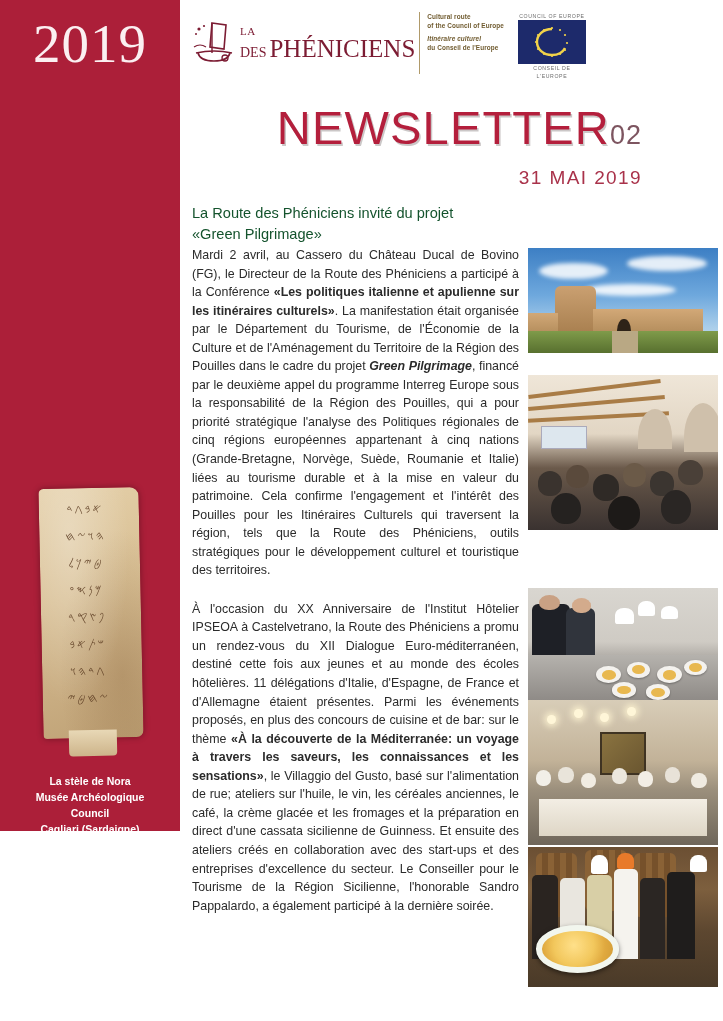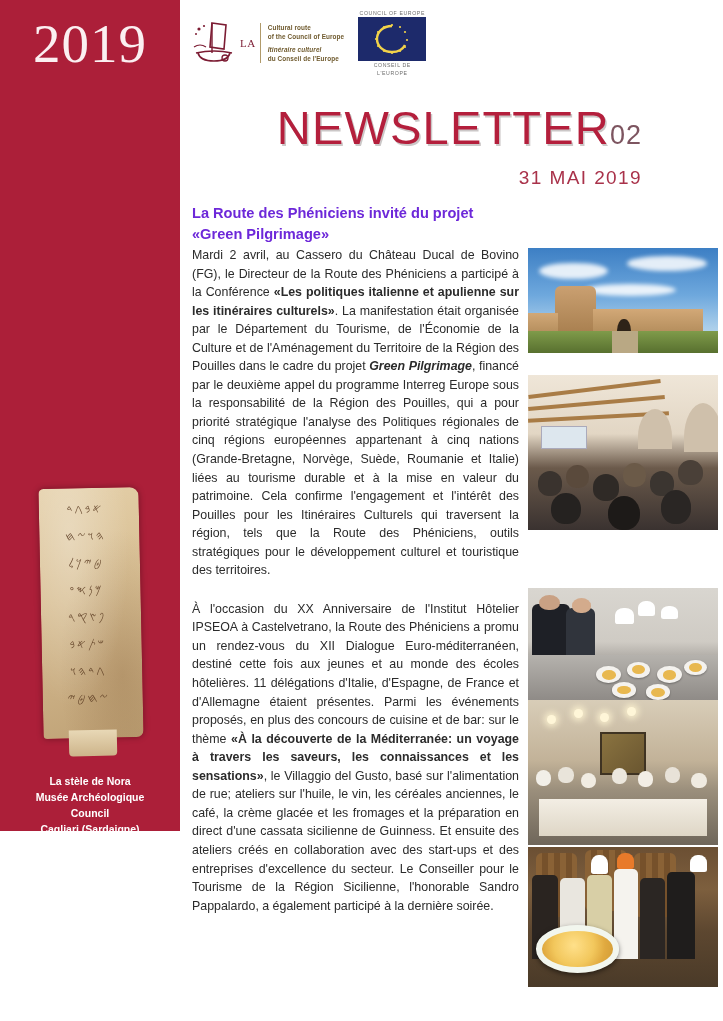--- a/index.html
+++ b/index.html
@@ -86,21 +86,20 @@
     line-height: 16px;
     padding: 0 20px;
   }
 
   
   .logo-block {
     position: absolute;
     left: 190px; top: 12px;
     height: 62px;
     display: flex;
-    align-items: center;
     gap: 4px;
   }
   .rdp-logo { display: flex; align-items: center; gap: 4px; }
   .ship-mark { width: 46px; height: 48px; flex: 0 0 auto; }
   .rdp-words { line-height: 1; }
   .rdp-la {
     font-family: "Liberation Serif", serif;
     font-size: 11px; color: #7c1c33; letter-spacing: .5px;
   }
   .rdp-route {
@@ -174,23 +173,23 @@
     font-weight: 300;
   }
 
   
   .col {
     position: absolute;
     left: 192px; top: 203px;
     width: 327px;
   }
   .art-h {
-    color: #6d28d9;
+    color: #14532d;
     font-size: 14.6px;
-    font-weight: bold;
+    font-weight: normal;
     line-height: 21px;
     text-align: justify;
     text-align-last: left;
   }
   .art-h .l2 { display: block; }
   .art-p {
     color: #2b2b2b;
     font-size: 12.4px;
     line-height: 18.55px;
     text-align: justify;
@@ -283,20 +282,24 @@
         <path d="M6 34 Q24 30 42 34" stroke="#7c1c33" stroke-width="1.6" fill="none"></path>
         <path d="M8 34 Q10 42 24 42 Q38 42 40 34" stroke="#7c1c33" stroke-width="1.6" fill="none"></path>
         <circle cx="35" cy="39" r="3" fill="none" stroke="#7c1c33" stroke-width="1.3"></circle>
         <circle cx="9" cy="10" r="1.6" fill="#7c1c33"></circle>
         <circle cx="14" cy="7" r="1.1" fill="#7c1c33"></circle>
         <circle cx="6" cy="15" r="1" fill="#7c1c33"></circle>
         <path d="M4 28 Q10 24 16 28" stroke="#7c1c33" stroke-width="1.2" fill="none"></path>
       </svg>
       <div class="rdp-words">
         <div class="rdp-la">LA</div>
+        <div class="rdp-row2">
+          <span class="rdp-des">DES</span>
+          <span class="rdp-phen">PHÉNICIENS</span>
+        </div>
       </div>
     </div>
 
     <div class="cult-route">
       <div>Cultural route</div>
       <div>of the Council of Europe</div>
       <div class="fr">Itinéraire culturel</div>
       <div>du Conseil de l'Europe</div>
     </div>
 

